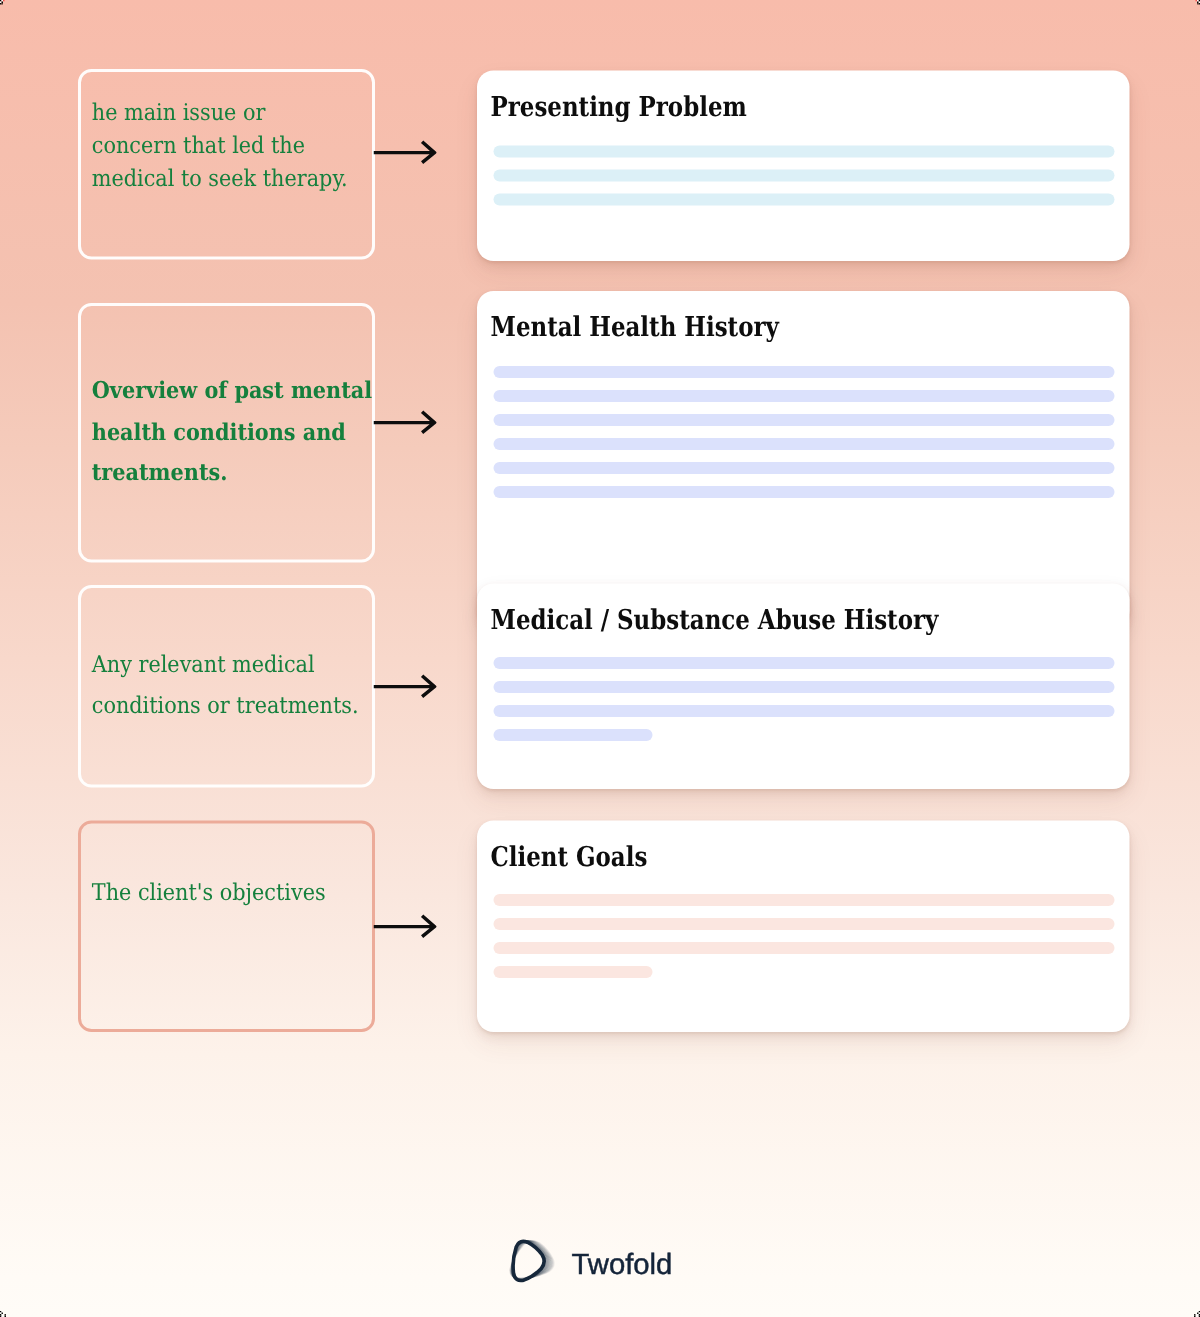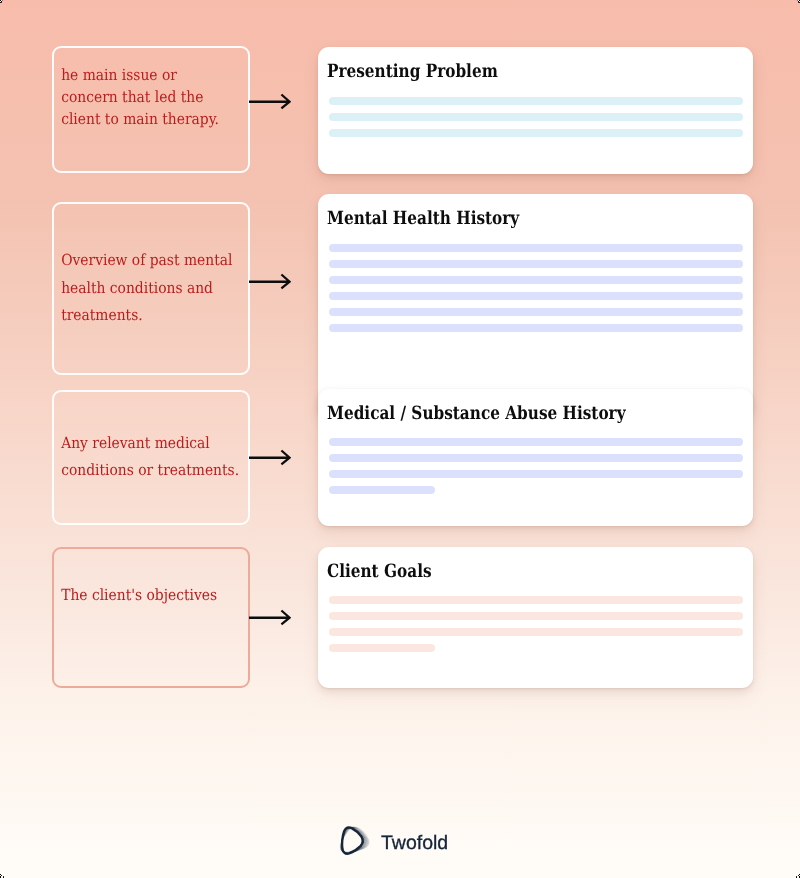--- a/index.html
+++ b/index.html
@@ -5,21 +5,21 @@
 <style>
   html,body{margin:0;padding:0;}
   body{width:800px;height:878px;overflow:hidden;
        background:linear-gradient(180deg,#f8bcab 0%,#f4c2b1 23%,#f5cbbb 34%,#f8d8cb 50%,#fae7de 68%,#fdf2ea 80%,#fffbf6 97%,#fffcf7 100%);
        font-family:"DejaVu Serif",serif;-webkit-font-smoothing:antialiased;text-rendering:geometricPrecision;}
   .stage{position:relative;width:800px;height:878px;transform:translateZ(0);}
 
   
   .note{position:absolute;left:51.8px;width:198.4px;border:2px solid rgba(255,255,255,0.95);
         border-radius:9px;box-sizing:border-box;overflow:hidden;}
-  .note .note-text{position:absolute;left:0;right:0;margin:0;font-size:15.4px;color:#b91c1c;
+  .note .note-text{position:absolute;left:0;right:0;margin:0;font-size:15.4px;color:#15803d;
         font-family:"DejaVu Serif",serif;font-stretch:condensed;padding:0 0 0 7.4px;box-sizing:border-box;
         white-space:nowrap;}
 
   
   .arrow{position:absolute;left:249px;width:42px;height:22px;}
   .arrow path{fill:none;stroke:#0d0d0d;stroke-width:2.3;stroke-linecap:butt;stroke-linejoin:miter;}
 
   
   .card{position:absolute;left:318px;width:435px;background:#fff;border-radius:11px;box-sizing:border-box;
         box-shadow:0 1px 2px rgba(120,55,35,0.10), 0 3px 7px rgba(120,55,35,0.10), 0 8px 18px rgba(120,55,35,0.07);}
@@ -46,24 +46,24 @@
 </style>
 </head>
 <body>
 
 <div class="stage">
 
   <div class="note" style="top:46px;height:127px;">
     <div class="note-text" style="top:17.2px;line-height:21.8px;">
         <div>he main issue or</div>
         <div>concern that led the</div>
-        <div>client to main therapy.</div>
-      </div>
-  </div>
-  <div class="note" style="top:202px;height:173px;">
+        <div>medical to seek therapy.</div>
+      </div>
+  </div>
+  <div class="note" style="top:202px;height:173px;font-weight:bold;">
     <div class="note-text" style="top:43.2px;line-height:27.4px;">
         <div>Overview of past mental</div>
         <div>health conditions and</div>
         <div>treatments.</div>
       </div>
   </div>
   <div class="note" style="top:390px;height:135px;">
     <div class="note-text" style="top:38px;line-height:26.6px;">
         <div>Any relevant medical</div>
         <div>conditions or treatments.</div>

